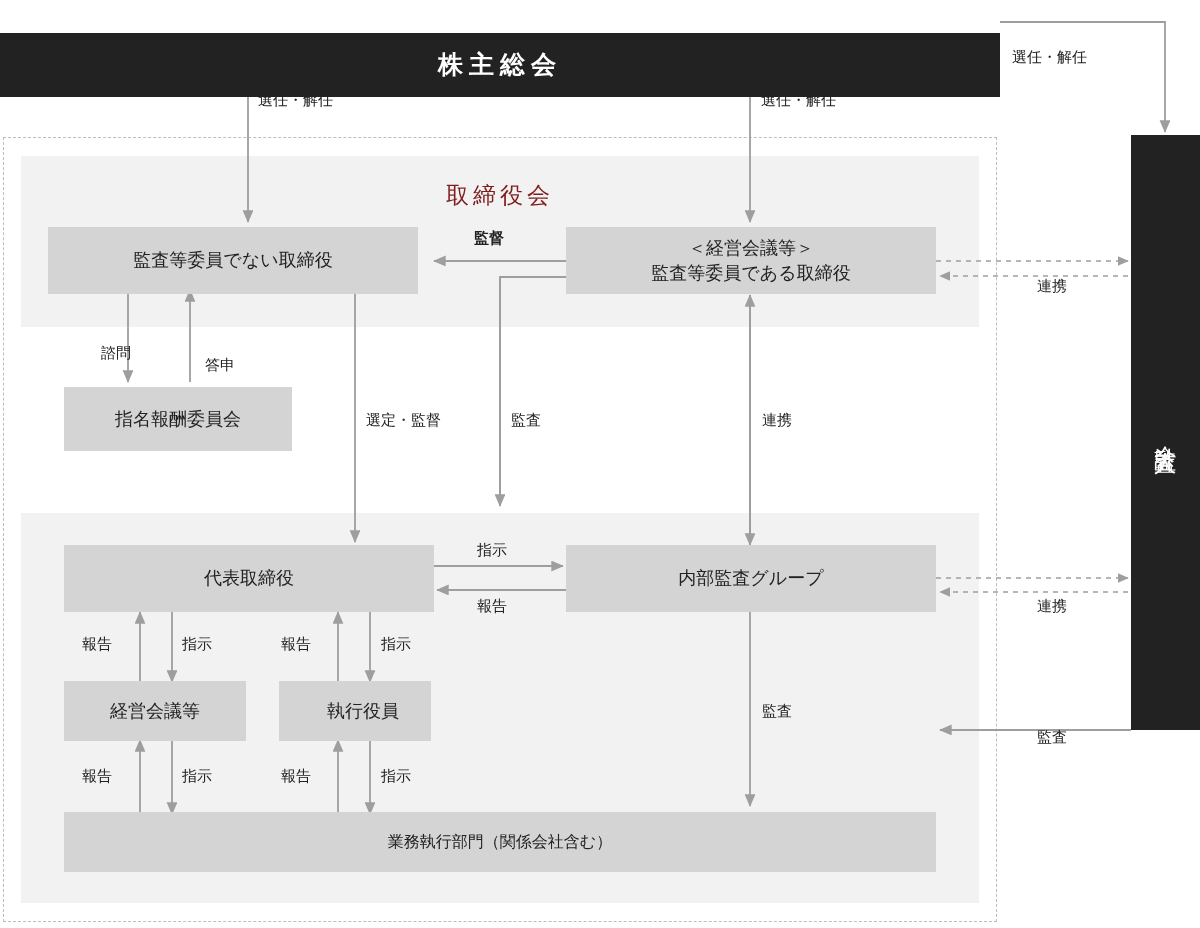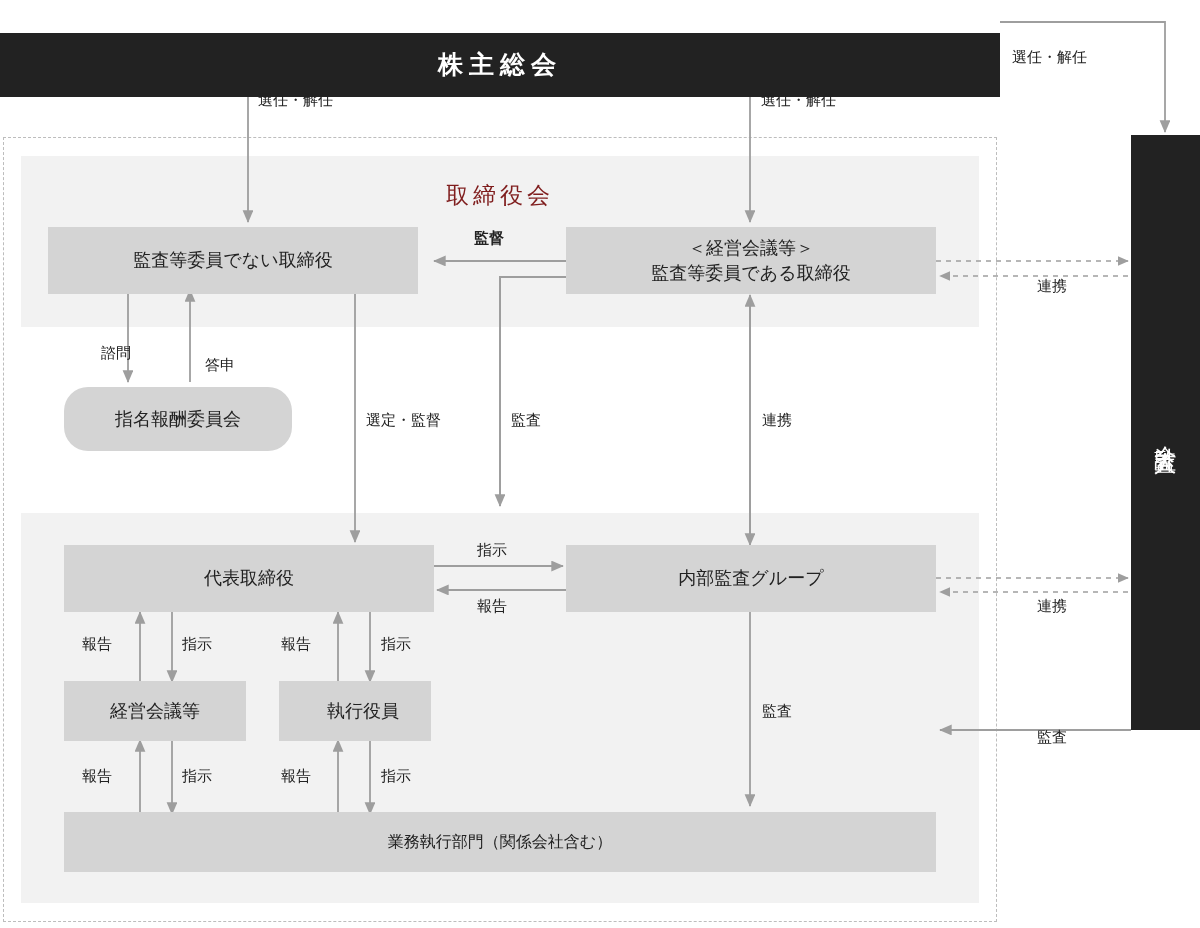--- a/index.html
+++ b/index.html
@@ -162,21 +162,21 @@
 
   <div class="box box-grey" style="left:48px; top:227px; width:370px; height:67px;">
     <span>監査等委員でない取締役</span>
   </div>
 
   <div class="box box-grey" style="left:566px; top:227px; width:370px; height:67px; flex-direction:column;">
     <span>＜経営会議等＞</span>
     <span>監査等委員である取締役</span>
   </div>
 
-  <div class="box box-grey" style="left:64px; top:387px; width:228px; height:64px;border-radius:24px;">
+  <div class="box box-grey" style="left:64px; top:387px; width:228px; height:64px;">
     <span>指名報酬委員会</span>
   </div>
 
   <div class="box box-grey" style="left:566px; top:545px; width:370px; height:67px;">
     <span>内部監査グループ</span>
   </div>
 
   <div class="box box-grey" style="left:64px; top:545px; width:370px; height:67px;">
     <span>代表取締役</span>
   </div>

